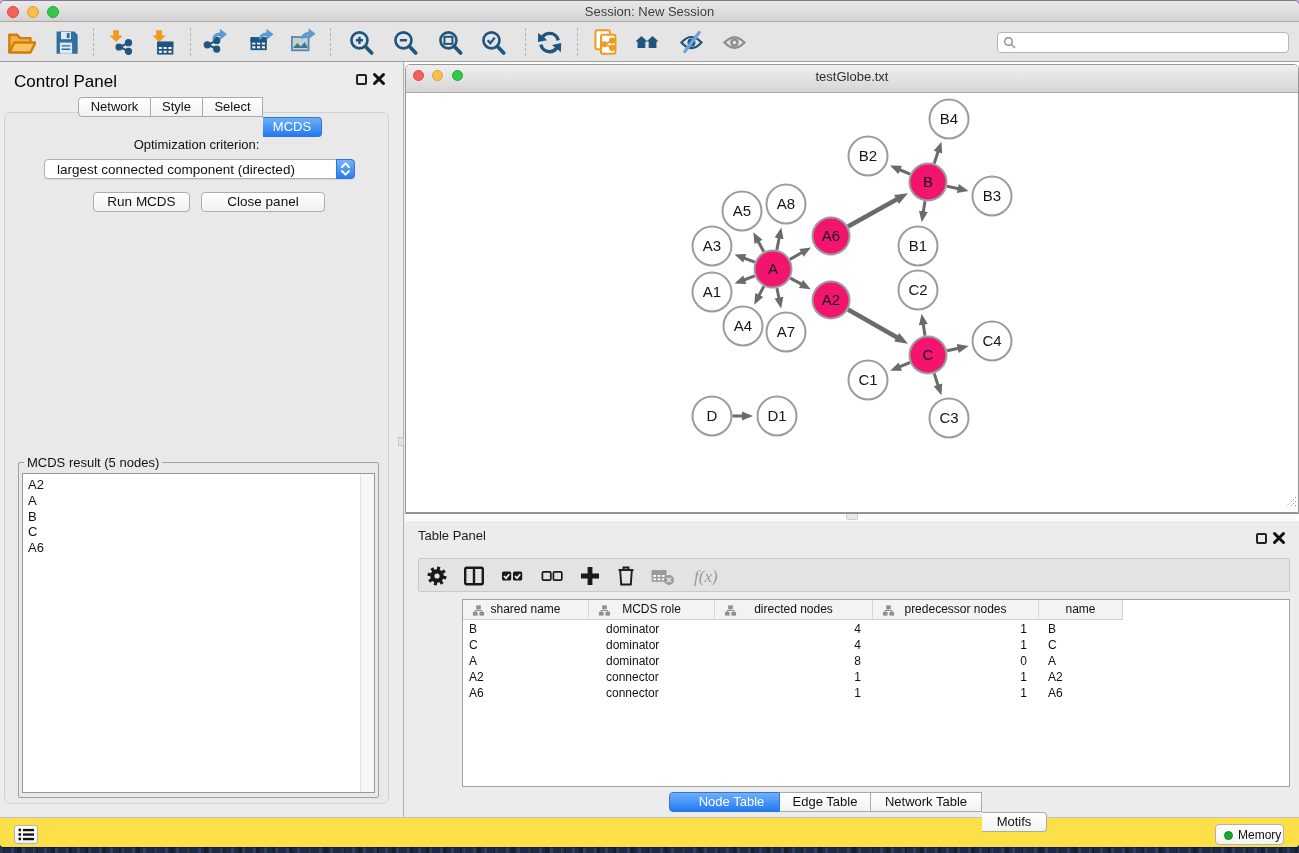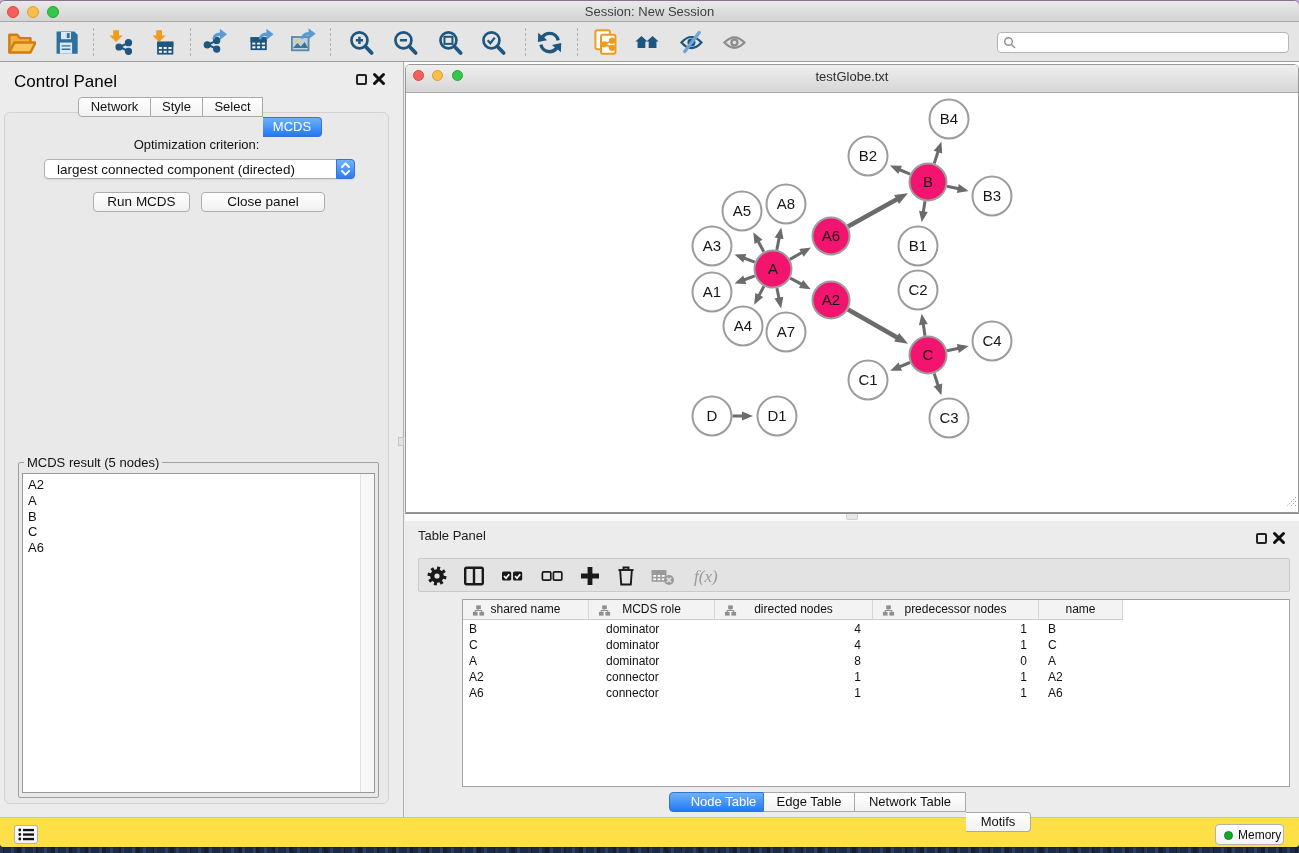--- a/index.html
+++ b/index.html
@@ -798,21 +798,21 @@
               <div class="nt-row" style="top: 85px;">
                 <div class="nt-cell" style="left: 6px; width: 120px;">A6</div>
                 <div class="nt-cell" style="left: 143px; width: 109px;">connector</div>
                 <div class="nt-cell num" style="left: 252px; width: 146px;">1</div>
                 <div class="nt-cell num" style="left: 410px; width: 154px;">1</div>
                 <div class="nt-cell" style="left: 585px; width: 75px;">A6</div>
               </div>
             </div>
         </div>
         <div id="tp-tabs" class="seg-tabs" style="left: 264px;">
-            <div class="seg-tab selected" style="width: 95px; padding-left: 14px;">Node Table</div>
+            <div class="seg-tab selected" style="width: 111px; padding-left: 14px;">Node Table</div>
             <div class="seg-tab" style="width: 91px;">Edge Table</div>
             <div class="seg-tab" style="width: 111px;">Network Table</div>
             <div class="seg-tab" style="width: 65px;">Motifs</div>
           </div>
       </div>
     </div>
   </div>
 
   <div id="status-bar">
     <span id="panels-btn">

